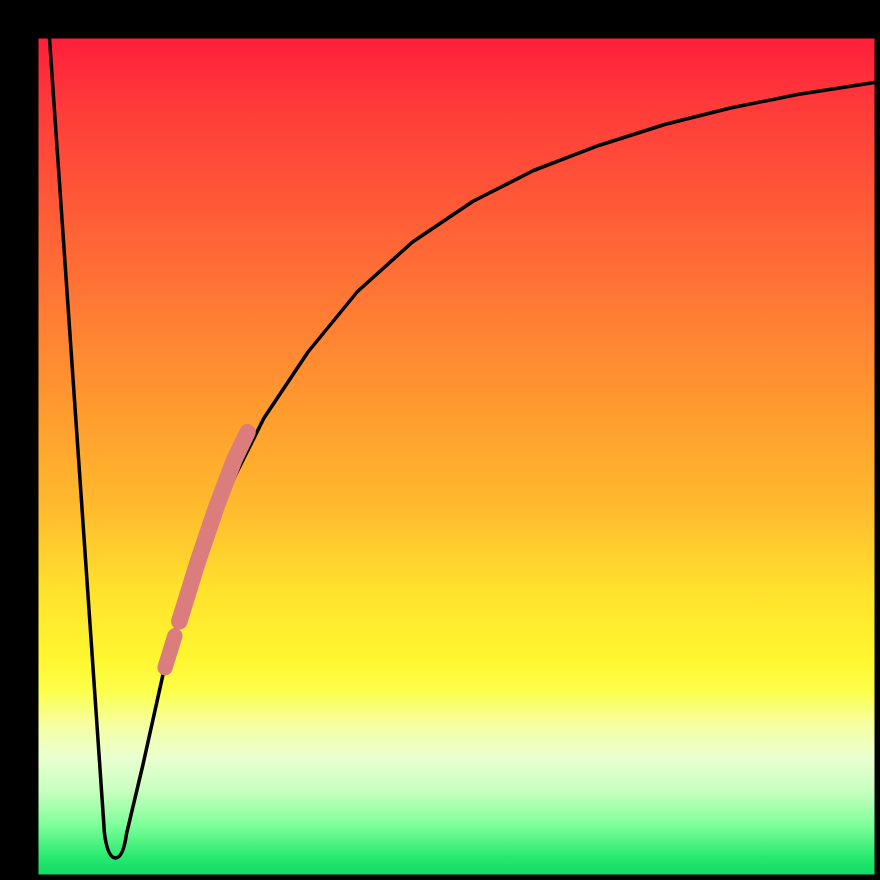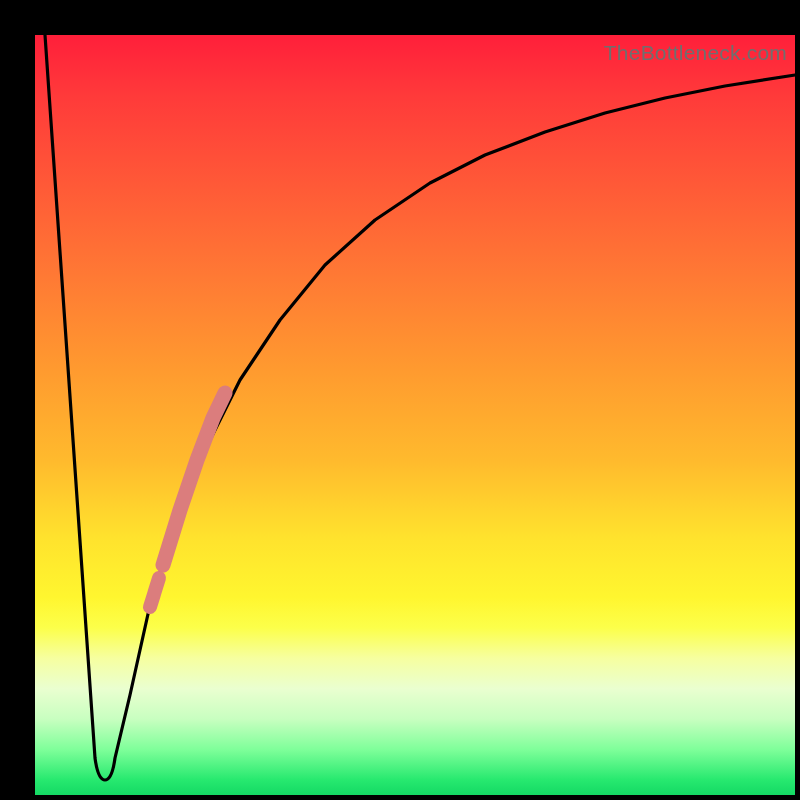--- a/index.html
+++ b/index.html
@@ -60,21 +60,20 @@
     height: 760px;
     overflow: visible;
   }
 </style>
 </head>
 <body>
 
 <div class="frame">
   <div class="plot-area">
 
-    <div class="watermark">TheBottleneck.com</div>
 
     <svg class="curve" viewBox="0 0 760 760" preserveAspectRatio="none">
       <path d="M 10 0
                L 60 723
                Q 63 745 70 745
                Q 77 745 80 723
                L 95 660
                L 115 570
                L 140 490
                L 170 415

